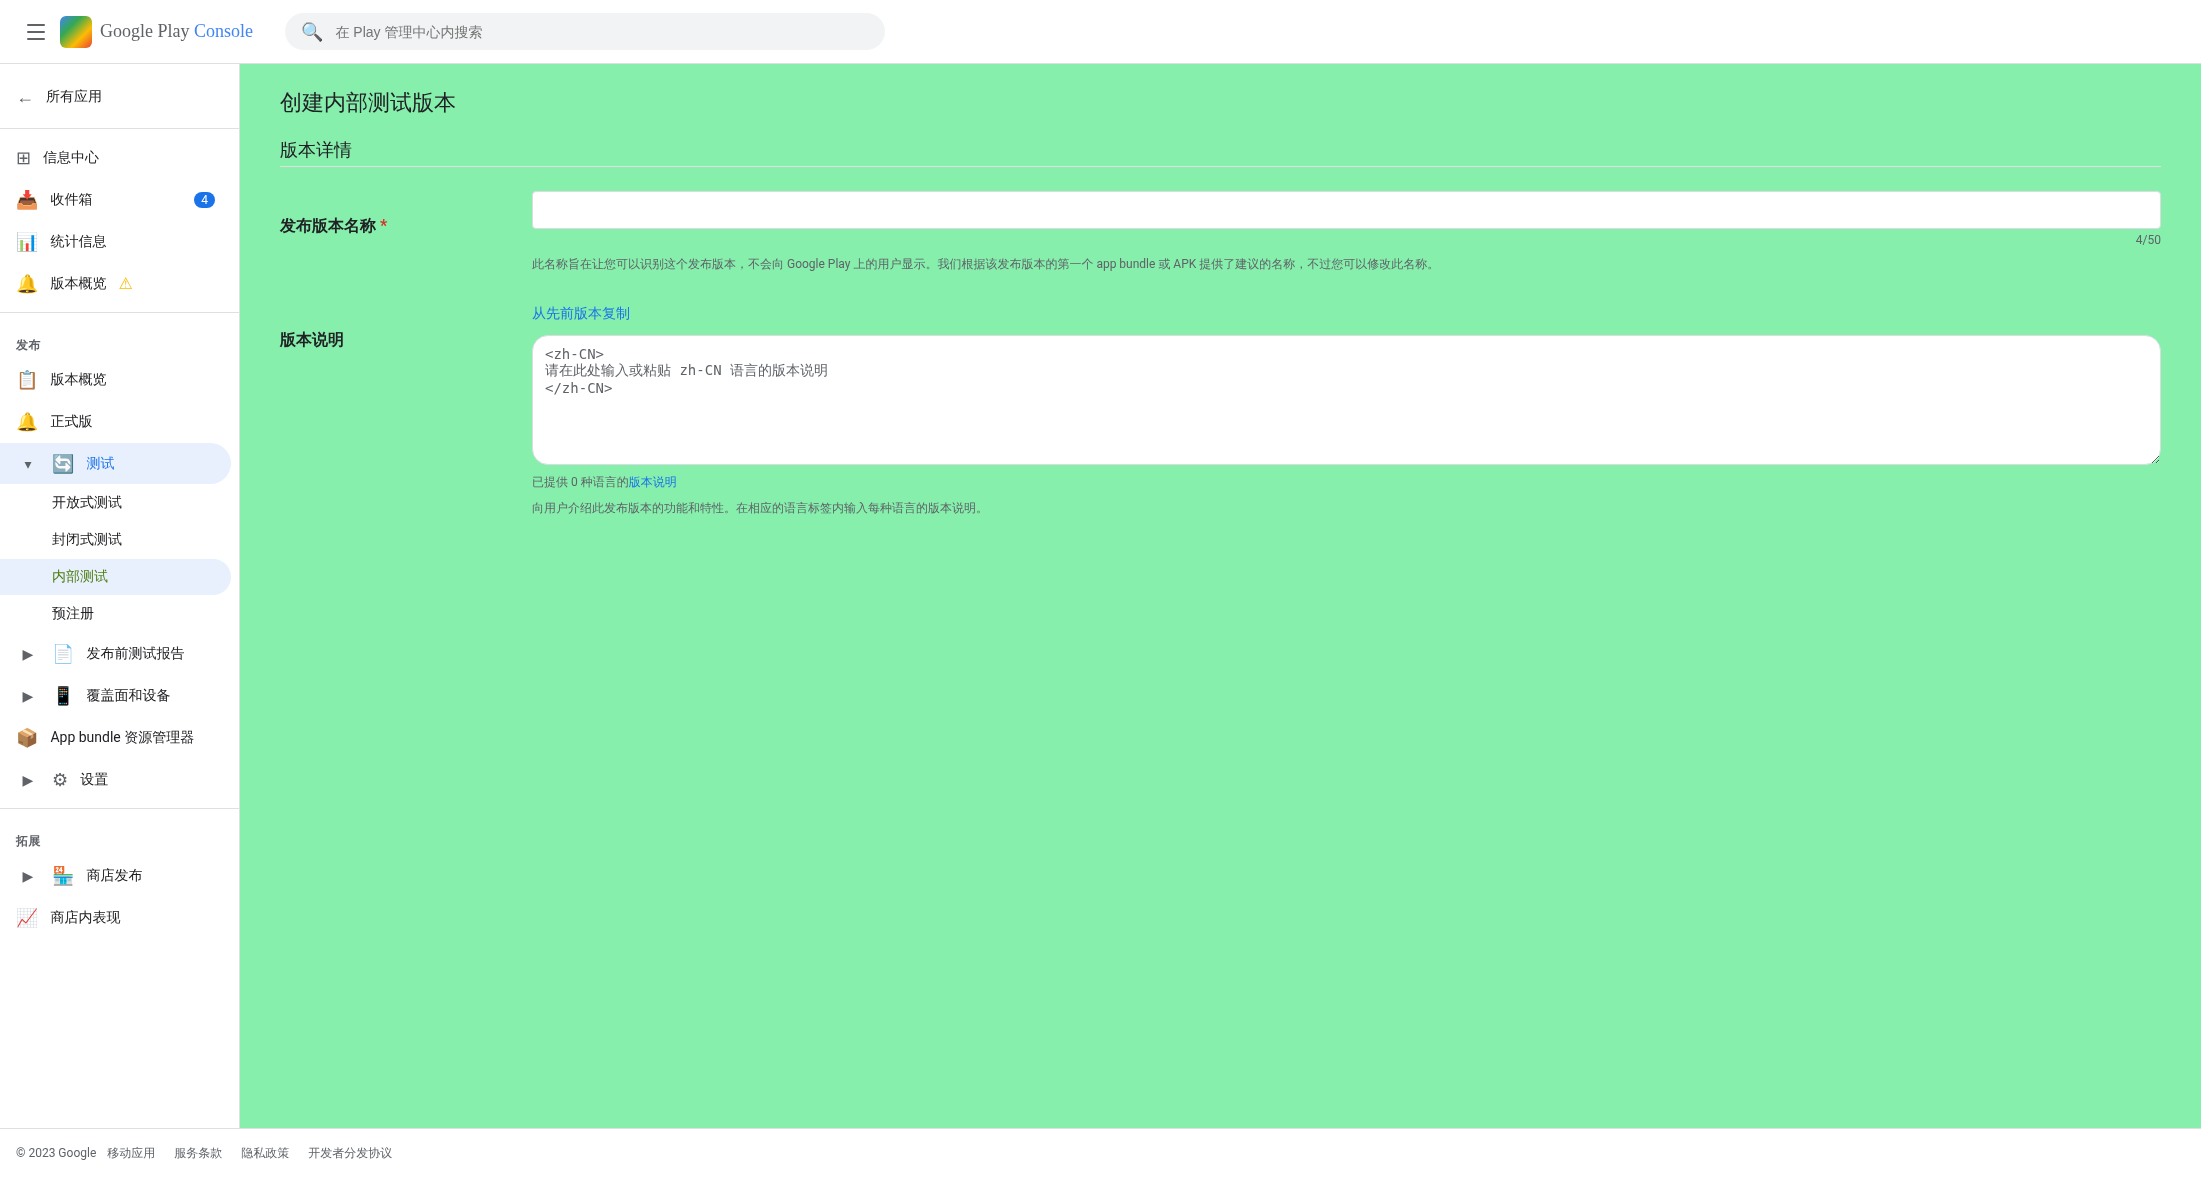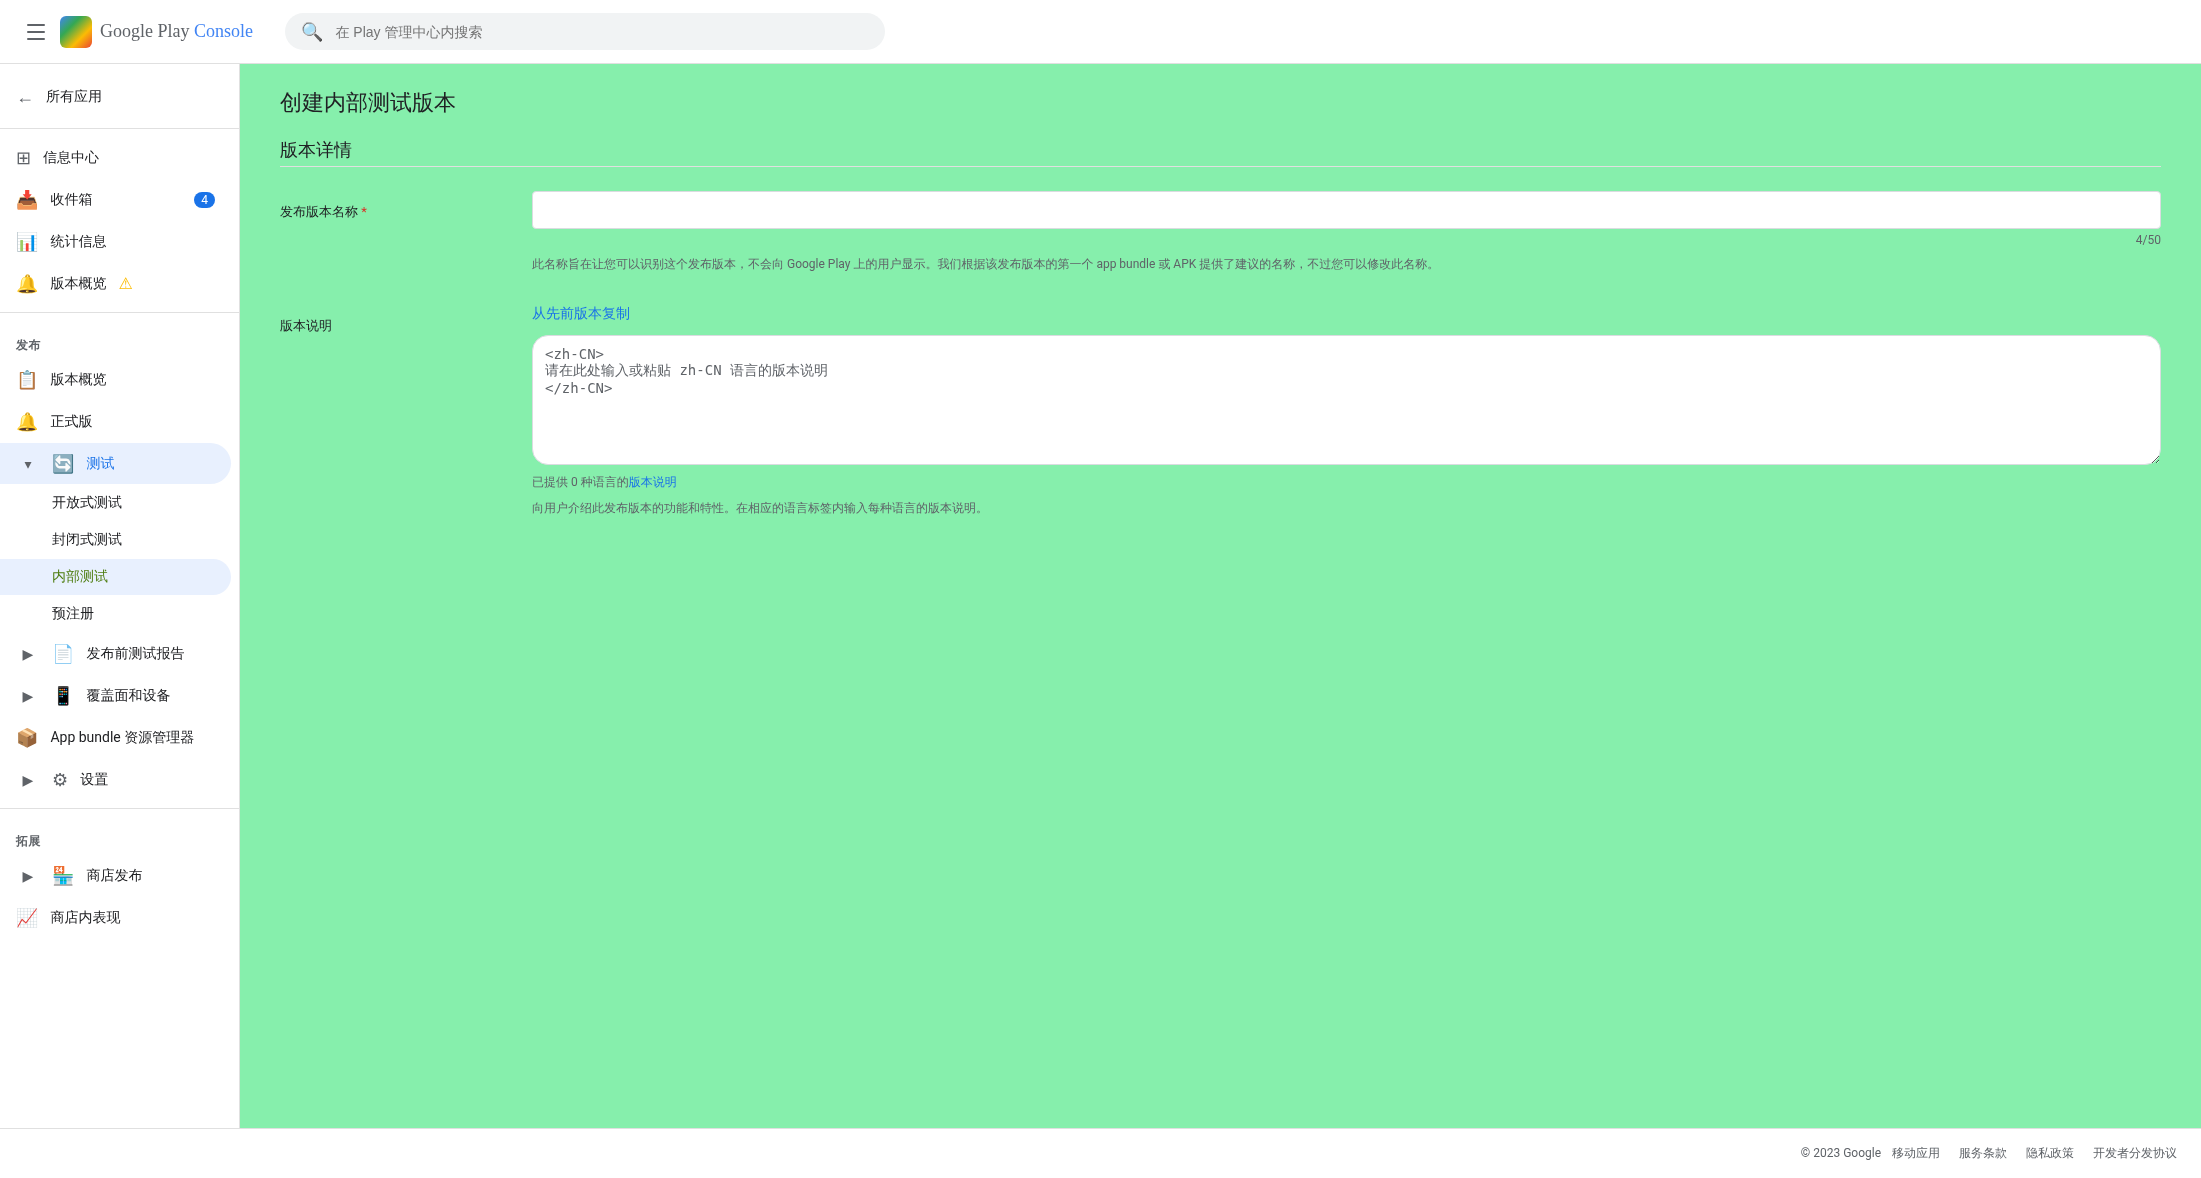--- a/index.html
+++ b/index.html
@@ -168,23 +168,24 @@
       display: flex;
       margin-bottom: 32px;
       gap: 32px;
     }
     .form-label-col {
       width: 220px;
       flex-shrink: 0;
       padding-top: 12px;
     }
     .form-label {
-      font-size: 13px;
-      color: #202124;
-      font-weight: 400;
+      font-size: 16px;
+      color: #202124;
+      font-weight: 700;
+      margin-top: 13px;
     }
     .form-label .required { color: #d93025; }
     .form-field-col { flex: 1; }
     .text-input {
       width: 100%;
       border: 1px solid #dadce0;
       border-radius: 4px;
       padding: 10px 12px;
       font-size: 14px;
       color: #202124;
@@ -235,21 +236,21 @@
     .notes-status a { color: #1a73e8; text-decoration: none; }
     .notes-desc {
       font-size: 12px;
       color: #5f6368;
       margin-top: 8px;
       line-height: 1.5;
     }
 
     
     .footer {
-      text-align: right;
+      text-align: left;
       padding: 16px;
       font-size: 12px;
       color: #5f6368;
       border-top: 1px solid #e0e0e0;
       flex-shrink: 0;
     }
     .footer a { color: #5f6368; text-decoration: none; margin: 0 8px; }
 
     
     .icon-menu { display: flex; flex-direction: column; gap: 5px; padding: 4px; cursor: pointer; }

